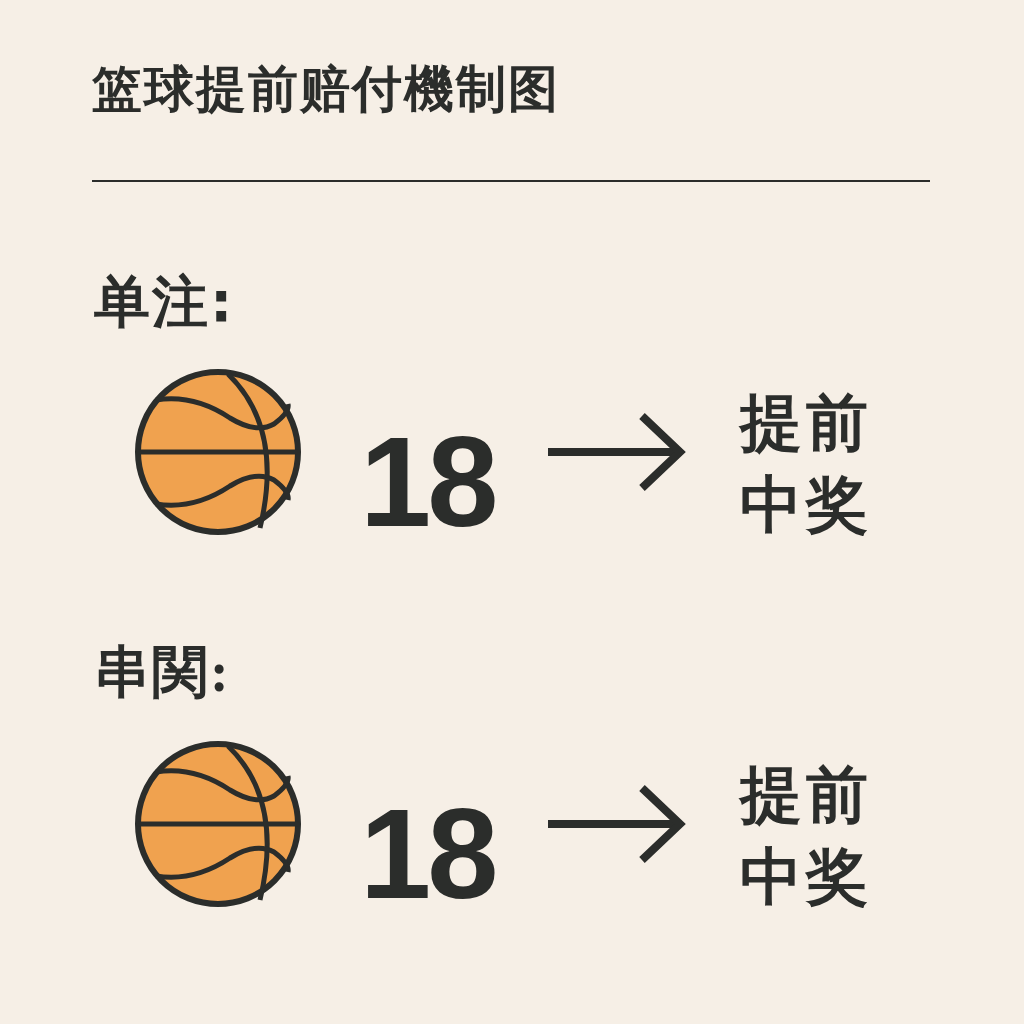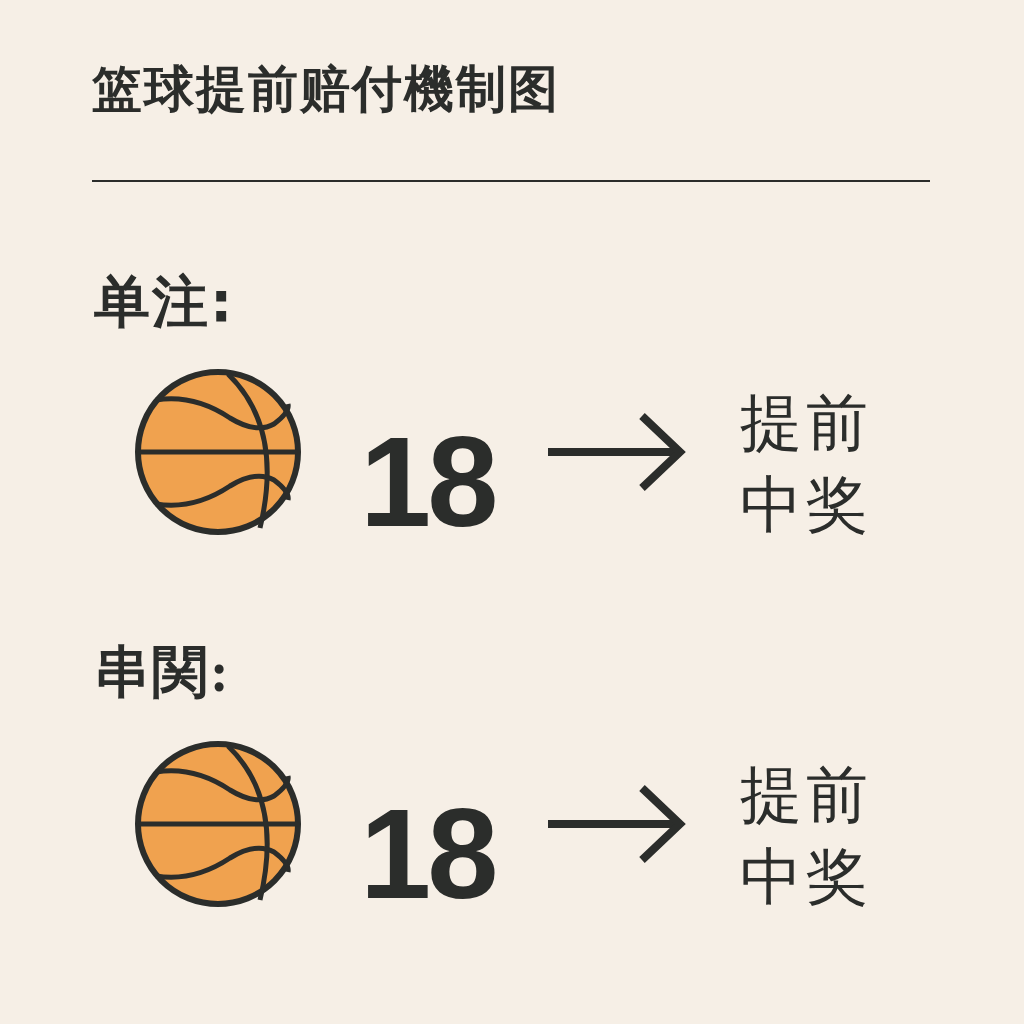--- a/index.html
+++ b/index.html
@@ -71,21 +71,21 @@
       left: 546px;
       top: 44px;
       width: 140px;
       height: 80px;
     }
     .result {
       position: absolute;
       left: 740px;
       top: 14px;
       font-size: 62px;
-      font-weight: normal;
+      font-weight: bold;
       line-height: 82px;
       letter-spacing: 4px;
       white-space: nowrap;
     }
   </style>
 </head>
 <body>
 
 <div class="title">篮球提前赔付機制图</div>
 <div class="divider"></div>

